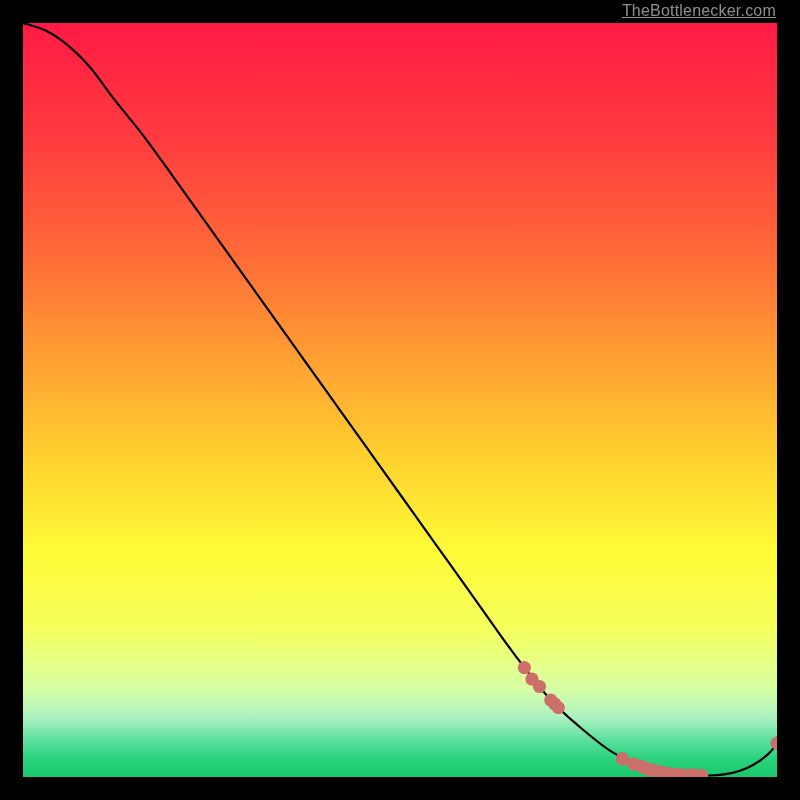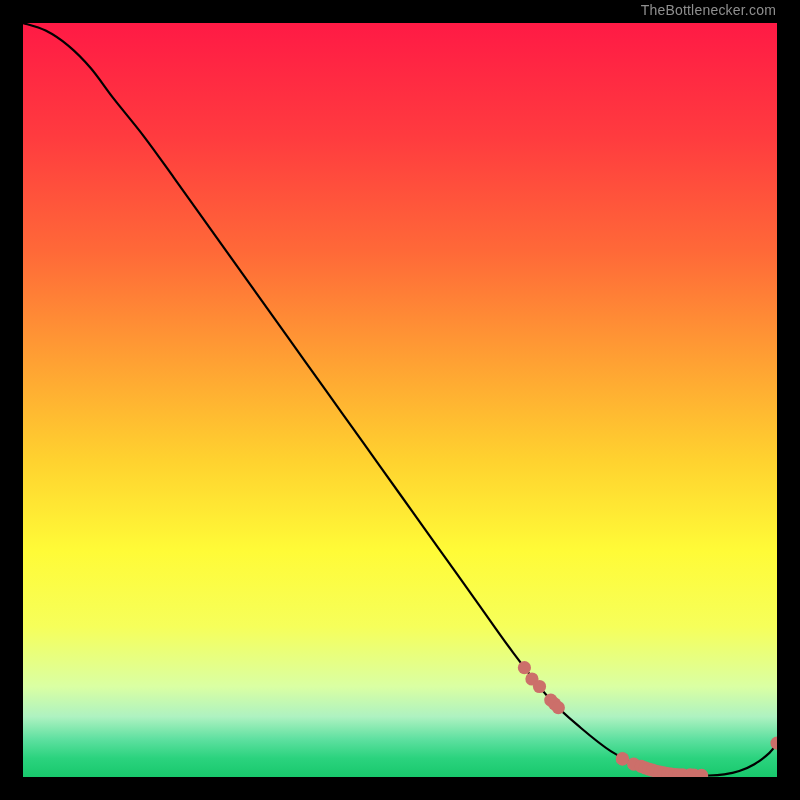--- a/index.html
+++ b/index.html
@@ -17,23 +17,24 @@
     top: 23px;
     width: 754px;
     height: 754px;
     box-sizing: border-box;
   }
   .attribution {
     position: absolute;
     right: 24px;
     top: 2px;
     color: #8f8f8f;
-    font-size: 14px;
+    font-size: 16px;
     font-weight: 400;
     letter-spacing: 0.2px;
+    text-decoration: underline;
   }
 </style>
 </head>
 <body>
 
 <div class="attribution">TheBottlenecker.com</div>
 
 <svg id="chart-svg" class="chart-frame" viewBox="0 0 754 754" preserveAspectRatio="none">
   <defs>
     <linearGradient id="bg-grad" x1="0" y1="0" x2="0" y2="1">

